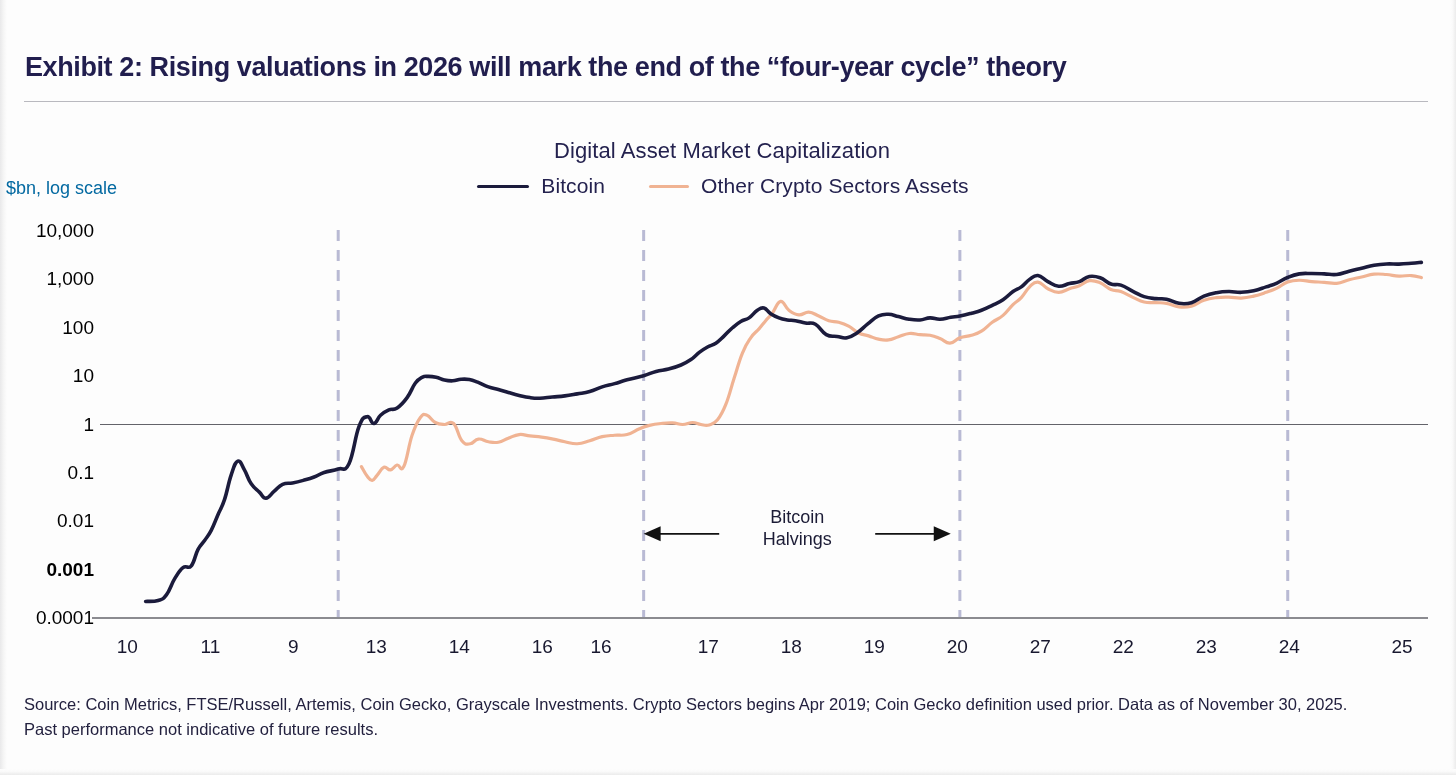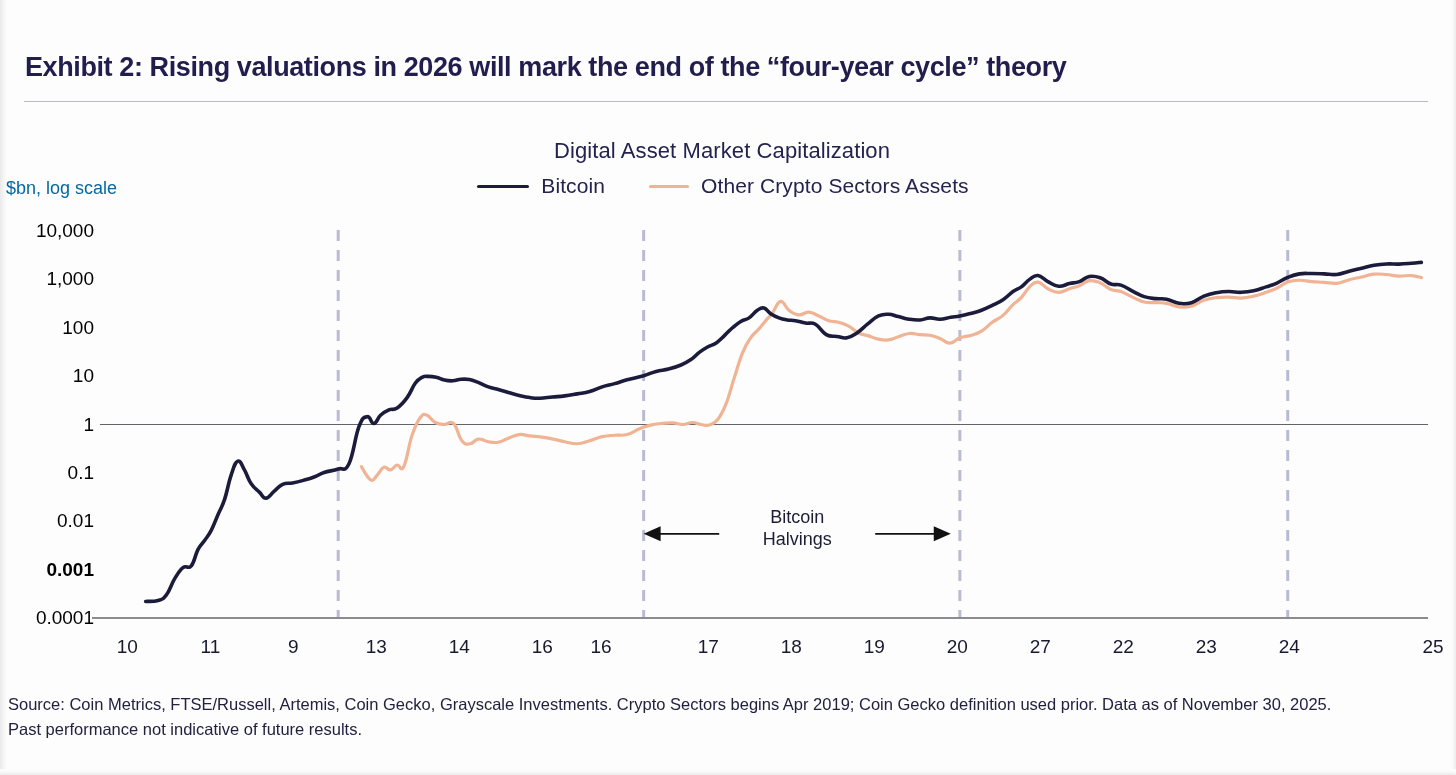--- a/index.html
+++ b/index.html
@@ -156,21 +156,21 @@
     transform: translateX(-50%);
     text-align: center;
     font-size: 18px;
     line-height: 1.23;
     color: #1c1c36;
     white-space: nowrap;
   }
 
   #source {
     position: absolute;
-    left: 8px;
+    left: 24px;
     top: 692px;
     width: 1400px;
     font-size: 16.5px;
     line-height: 1.5;
     color: #23213f;
   }
 </style>
 </head>
 <body>
 
@@ -241,21 +241,21 @@
       <div class="xtick" style="left: 542.39px;">16</div>
       <div class="xtick" style="left: 601px;">16</div>
       <div class="xtick" style="left: 708.39px;">17</div>
       <div class="xtick" style="left: 791.39px;">18</div>
       <div class="xtick" style="left: 874.39px;">19</div>
       <div class="xtick" style="left: 957.39px;">20</div>
       <div class="xtick" style="left: 1040.39px;">27</div>
       <div class="xtick" style="left: 1123.39px;">22</div>
       <div class="xtick" style="left: 1206.39px;">23</div>
       <div class="xtick" style="left: 1289.39px;">24</div>
-      <div class="xtick" style="left: 1402px; margin-left: 31px;">25</div>
+      <div class="xtick" style="left: 1402px;">25</div>
     </div>
 
   <div id="halving-label" style="left: 797.2px; top: 505.81px;">
     <div>Bitcoin</div>
     <div>Halvings</div>
   </div>
 
   <div id="source">
     <div>Source: Coin Metrics, FTSE/Russell, Artemis, Coin Gecko, Grayscale Investments. Crypto Sectors begins Apr 2019; Coin Gecko definition used prior. Data as of November 30, 2025.</div>
     <div>Past performance not indicative of future results.</div>

